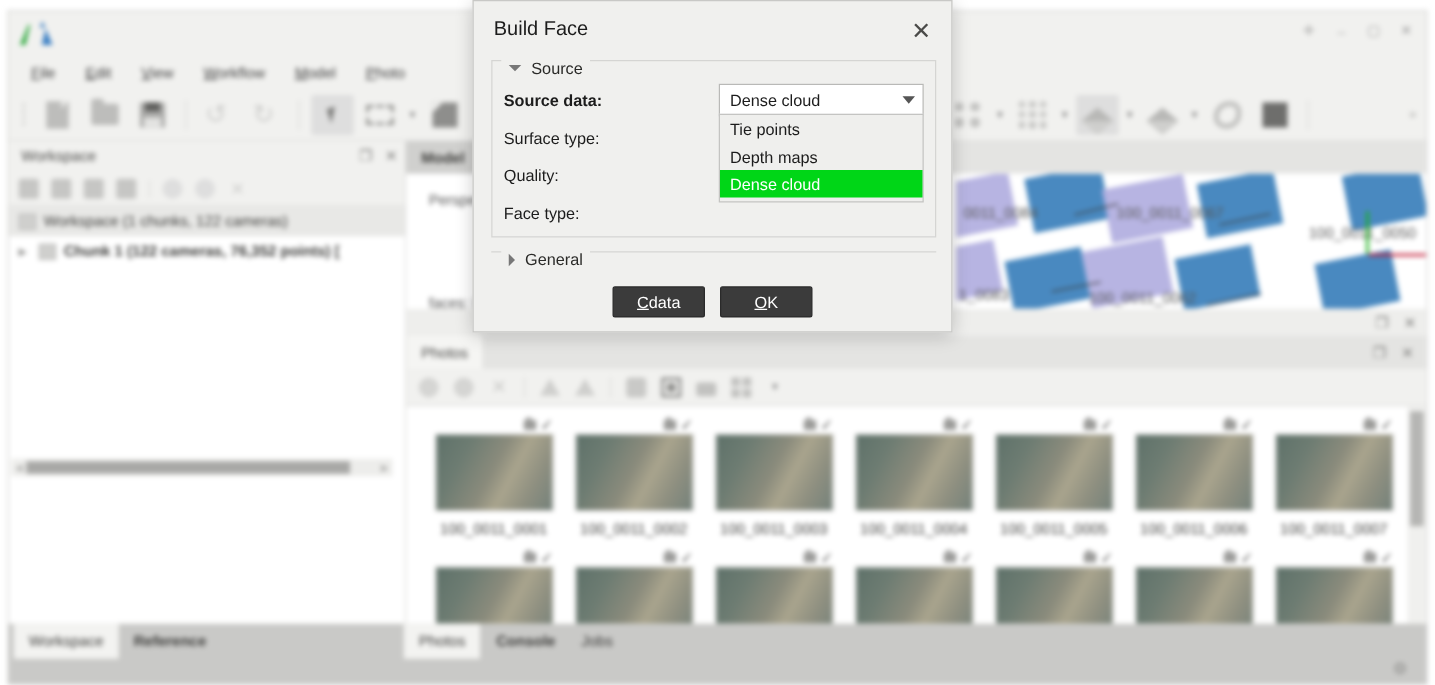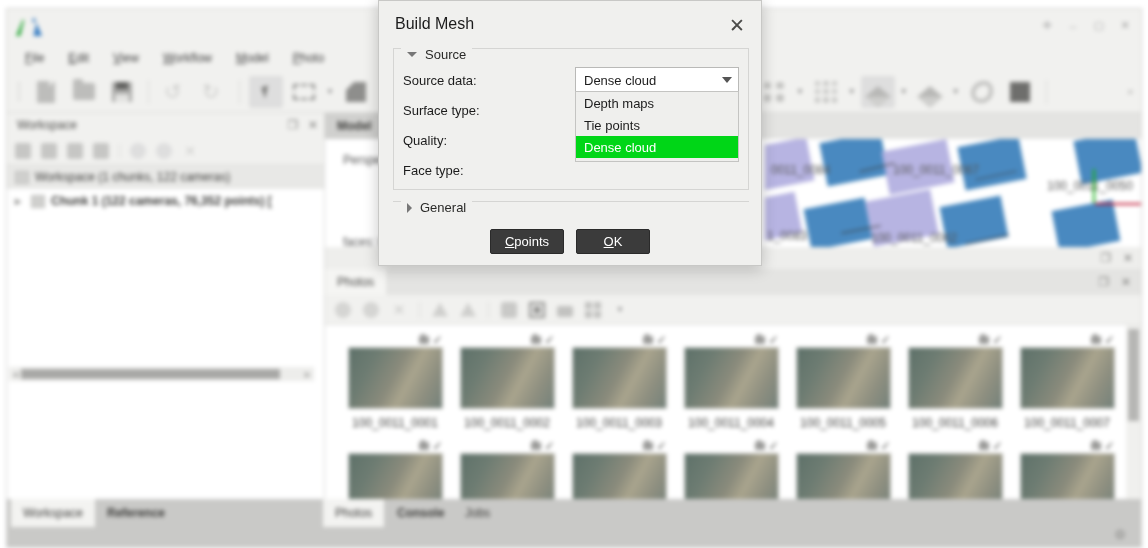--- a/index.html
+++ b/index.html
@@ -192,21 +192,21 @@
   .group{position:absolute;border:1px solid #d5d5d3;}
   #grp-general{left:14px;top:47px;width:356px;height:142px;}
   #grp-advanced{left:14px;top:200px;width:356px;height:14px;border-bottom:none;border-left:none;border-right:none;}
   .grp-label{position:absolute;background:#f0f0ee;display:flex;align-items:center;gap:8px;padding:0 6px;font-size:13px;color:#2a2a28;}
   #lbl-general{left:22px;top:46px;}
   #lbl-advanced{left:22px;top:199px;}
   .tri-d{width:0;height:0;border-left:5px solid transparent;border-right:5px solid transparent;border-top:5px solid #777;}
   .tri-r{width:0;height:0;border-top:5px solid transparent;border-bottom:5px solid transparent;border-left:5px solid #777;}
 
   .frow{position:absolute;left:24px;font-size:13px;color:#1c1c1c;}
-  #r-source{top:72px;} #r-surface{top:102px;} #r-quality{top:132px;} #r-face{top:162px;}
+  #r-source{top:72px;font-weight:bold;} #r-surface{top:102px;} #r-quality{top:132px;} #r-face{top:162px;}
 
   #combo{position:absolute;left:196px;top:66px;width:164px;height:26px;background:#ffffff;border:1px solid #b9b9b7;
     display:flex;align-items:center;padding:0 6px 0 8px;z-index:3;}
   #combo .cv{flex:1;font-size:13px;color:#1c1c1c;}
   #combo .cd{width:0;height:0;border-left:5px solid transparent;border-right:5px solid transparent;border-top:6px solid #555;}
 
   #dropdown{position:absolute;left:196px;top:90px;width:164px;background:#efefed;border:1px solid #c4c4c2;z-index:4;padding-bottom:3px;}
   .dd-item{height:22px;display:flex;align-items:center;padding-left:8px;font-size:13px;color:#1c1c1c;cursor:pointer;}
   .dd-item.sel{background:#00d617;color:#ffffff;}
 
@@ -552,54 +552,54 @@
       <div class="btab active" style="left:316px;">Photos</div>
       <div class="btab bold" style="left:378px;">Console</div>
       <div class="btab" style="left:446px;">Jobs</div>
       <div id="status-ic">⚙</div>
     </div>
 
   </div>
 </div>
 
 <div id="dialog">
-  <div id="dlg-title">Build Mesh</div>
+  <div id="dlg-title">Build Face</div>
   <div id="dlg-close">✕</div>
 
   <div class="group" id="grp-general"></div>
   <div class="grp-label" id="lbl-general">
     <span class="tri-d"></span>
     <span>Source</span>
   </div>
 
   <div class="frow" id="r-source">Source data:</div>
   <div class="frow" id="r-surface">Surface type:</div>
   <div class="frow" id="r-quality">Quality:</div>
   <div class="frow" id="r-face">Face type:</div>
 
   <div id="combo">
     <span class="cv">Dense cloud</span>
     <span class="cd"></span>
   </div>
 
   <div id="dropdown">
+    <div class="dd-item">Tie points</div>
     <div class="dd-item">Depth maps</div>
-    <div class="dd-item">Tie points</div>
     <div class="dd-item sel">Dense cloud</div>
   </div>
 
   <div class="group" id="grp-advanced"></div>
   <div class="grp-label" id="lbl-advanced">
     <span class="tri-r"></span>
     <span>General</span>
   </div>
 
   <div id="dlg-buttons">
     <div class="dbtn">
         <u>C</u>
-        <span>points</span>
+        <span>data</span>
       </div>
     <div class="dbtn">
         <u>O</u>
         <span>K</span>
       </div>
   </div>
 </div>
 
 </body></html>

